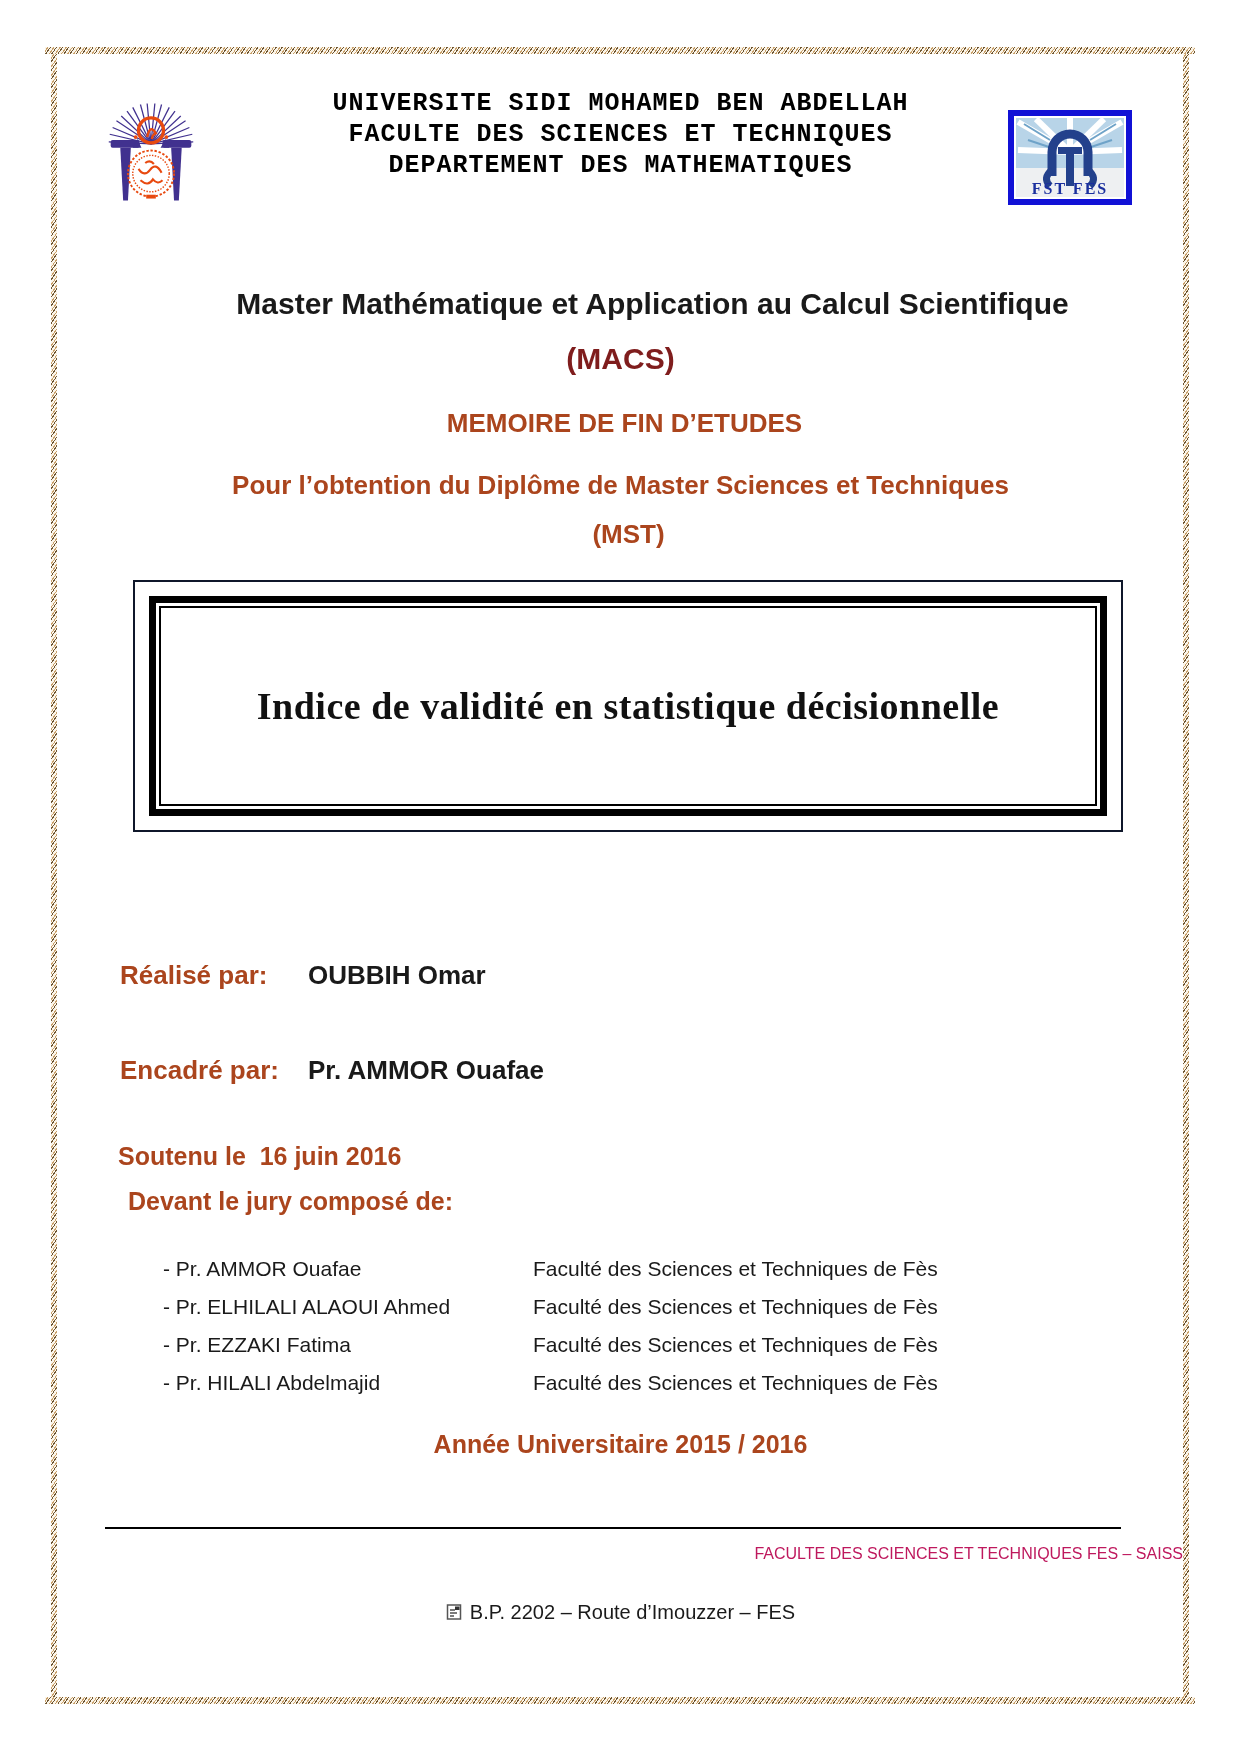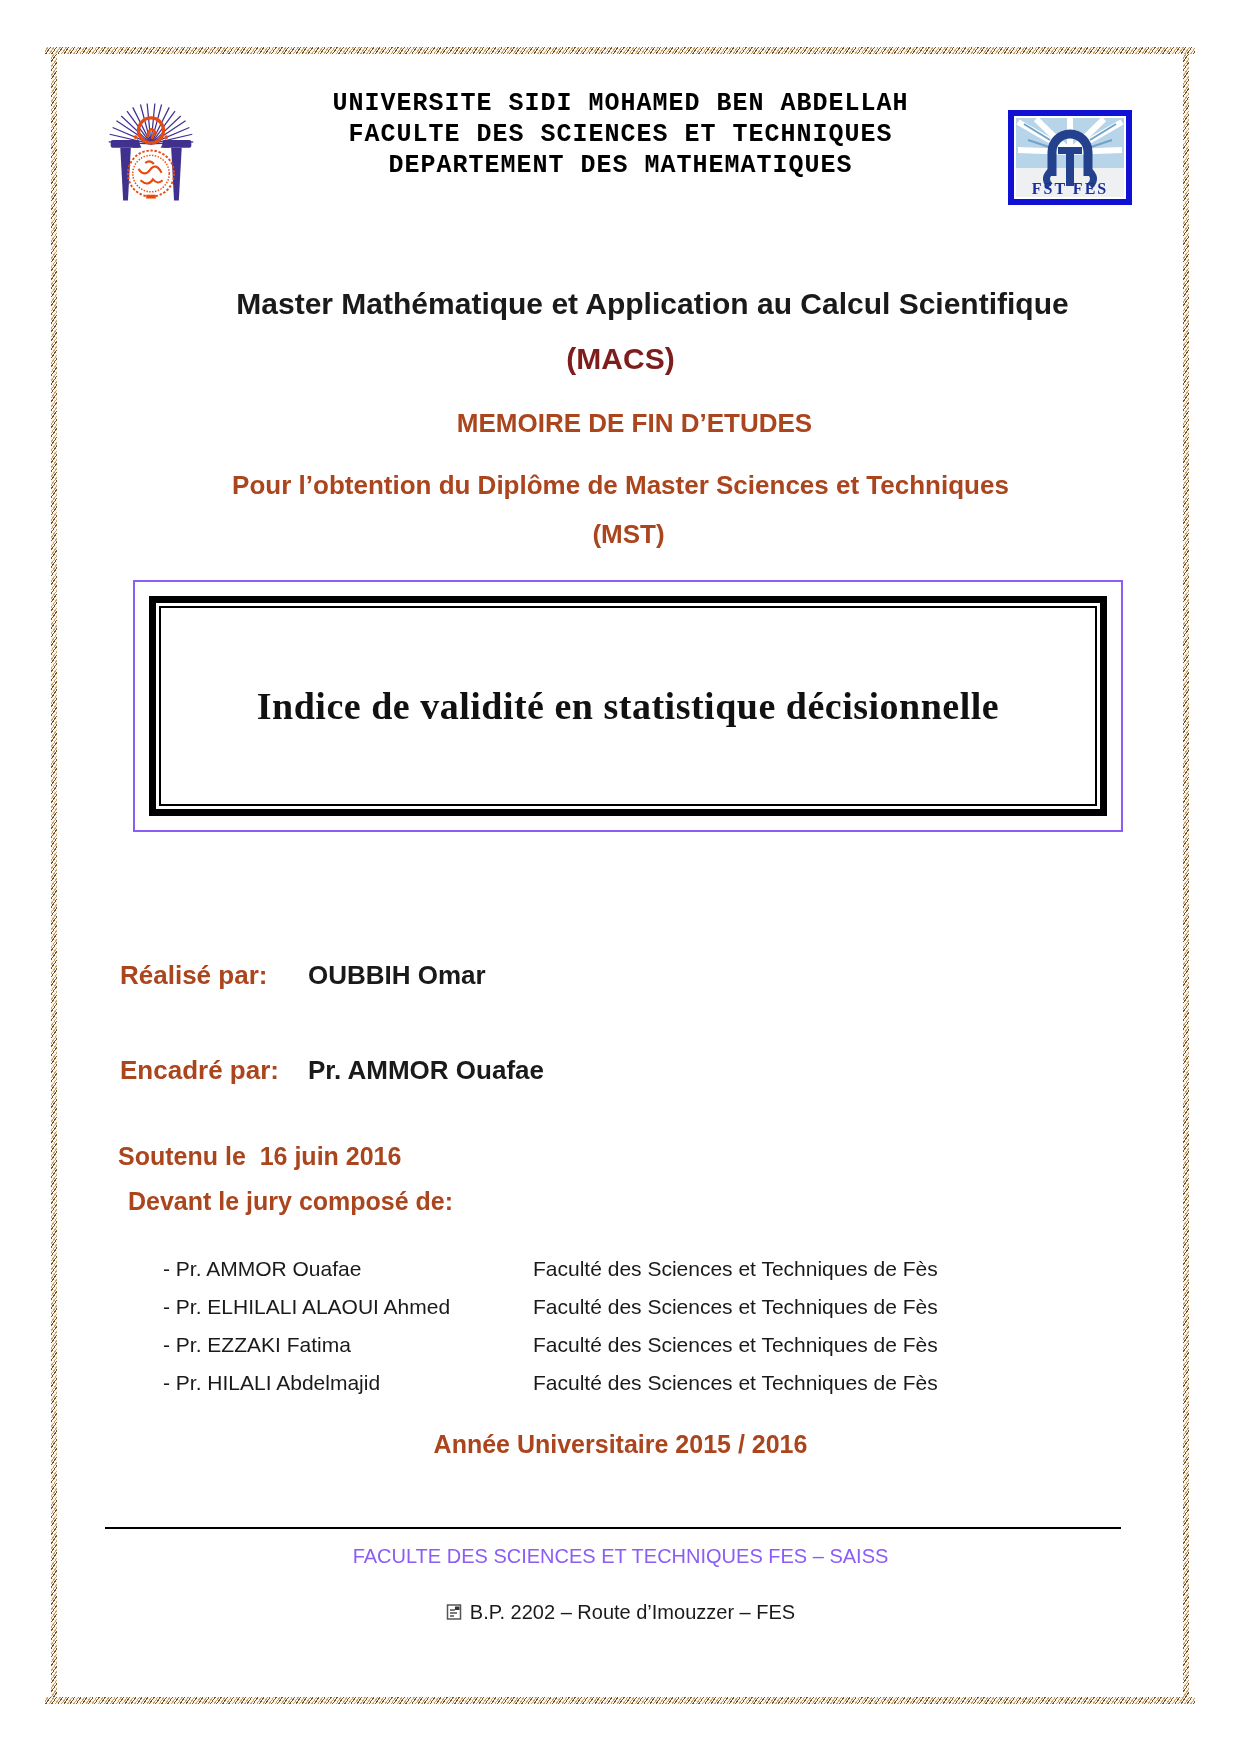--- a/index.html
+++ b/index.html
@@ -35,30 +35,30 @@
     letter-spacing:1px;color:#000;
   }
 
   
   .program-title{position:absolute;left:0;top:233px;width:100%;text-align:center;
     font-size:30px;font-weight:bold;color:#1a1a1a;margin-left:32px;}
   .program-abbr{position:absolute;left:0;top:288px;width:100%;text-align:center;
     font-size:30px;font-weight:bold;color:#7f1d1d;}
 
   .accent{color:#ab451d;}
-  .memoire-h{position:absolute;left:14px;top:354px;width:100%;text-align:center;
+  .memoire-h{position:absolute;left:4px;top:354px;width:100%;text-align:center;
     font-size:26px;font-weight:bold;}
   .memoire-sub{position:absolute;left:0;top:416px;width:100%;text-align:center;
     font-size:26px;font-weight:bold;}
   .memoire-abbr{position:absolute;left:0;top:465px;width:100%;text-align:center;
     font-size:26px;font-weight:bold;margin-left:8px;}
 
   
   .thesis-box{position:absolute;left:75px;top:526px;width:990px;height:252px;
-    border:2px solid #8b5cf6;padding:14px;box-sizing:border-box;}
+    border:2px solid #0f172a;padding:14px;box-sizing:border-box;}
   .thesis-box-mid{width:100%;height:100%;border:7px solid #000;padding:3px;box-sizing:border-box;}
   .thesis-box-inner{width:100%;height:100%;border:2px solid #000;box-sizing:border-box;
     display:flex;align-items:center;justify-content:center;}
   .thesis-title{
     font-family:"Liberation Serif",serif;
     font-weight:bold;font-size:38px;color:#111;
     text-align:center;letter-spacing:.5px;white-space:nowrap;}
 
   
   .person-row{position:absolute;left:62px;display:flex;font-size:26px;font-weight:bold;}
@@ -73,22 +73,22 @@
   .jury-list{position:absolute;left:105px;top:1196px;width:960px;}
   .jury-row{display:flex;height:38px;align-items:center;font-size:21px;color:#1a1a1a;justify-content:center;}
   .jury-name{width:370px;flex:0 0 auto;}
   .jury-affiliation{flex:1;}
 
   .year-line{position:absolute;left:0;top:1376px;width:100%;text-align:center;
     font-size:25px;font-weight:bold;}
 
   
   .footer-divider{position:absolute;left:47px;top:1473px;width:1016px;height:2px;background:#000;}
-  .footer-line1{position:absolute;left:0;top:1491px;width:100%;text-align:center;
-    font-size:20px;color:#8b5cf6;}
+  .footer-line1{position:absolute;left:0;top:1491px;width:100%;text-align:right;
+    font-size:16px;color:#be185d;}
   .footer-line2{position:absolute;left:0;top:1547px;width:100%;text-align:center;
     font-size:20px;color:#1a1a1a;}
   .footer-line2 .addr-icon{display:inline-block;vertical-align:-2px;margin-right:8px;}
 </style>
 </head>
 <body>
 
 <div class="page">
 
   <div class="border-strip bs-top"></div>

